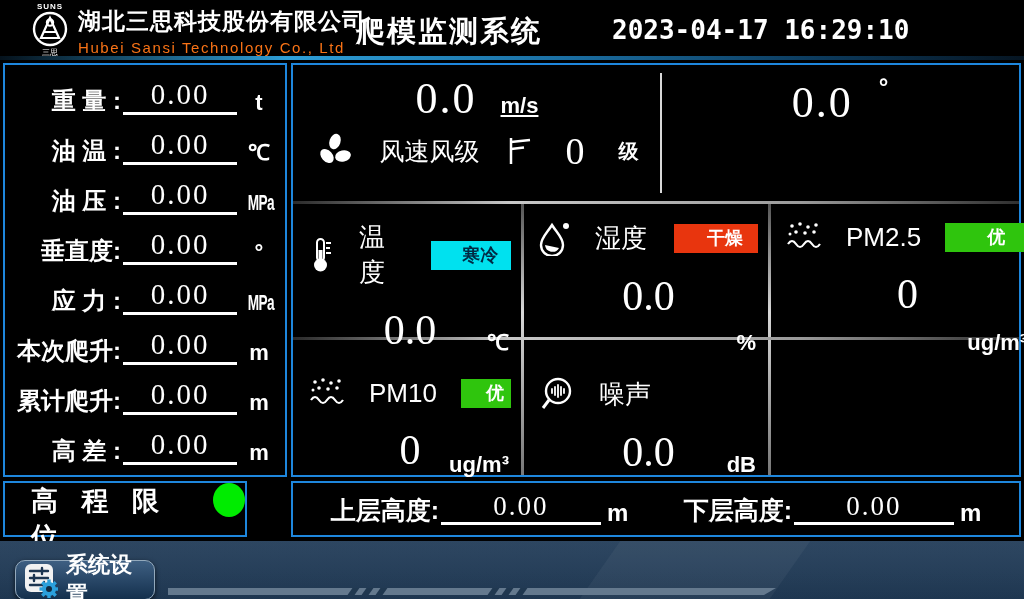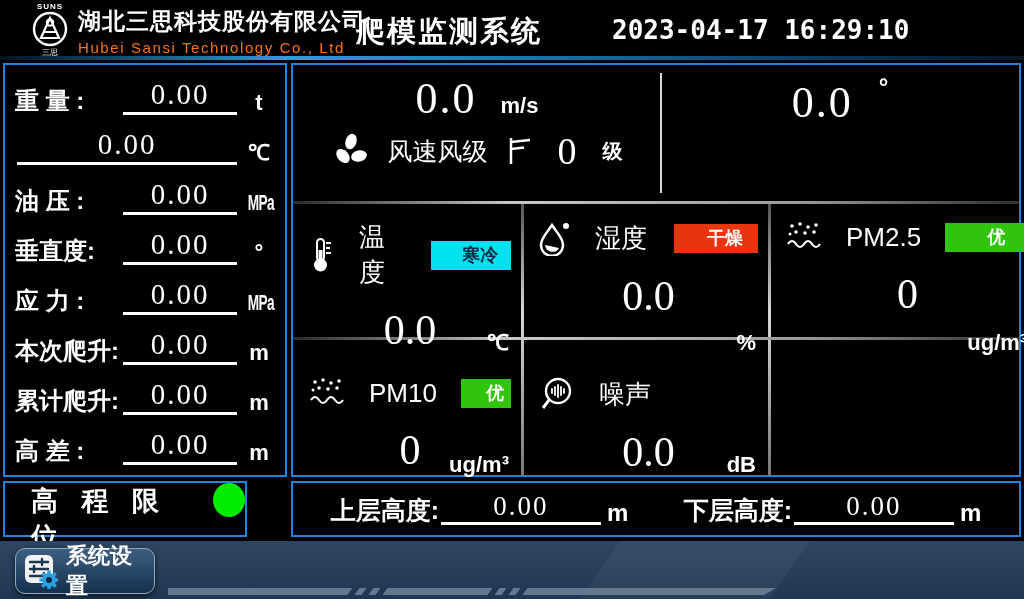--- a/index.html
+++ b/index.html
@@ -22,36 +22,36 @@
   
   .panel { position:absolute; border:2px solid #1e87dd; background:#000; }
   .left-panel  { left:3px;  top:63px;  width:284px; height:414px; display:flex; flex-direction:column;
                  justify-content:space-around; padding:4px 8px 6px 10px; }
   .right-panel { left:291px; top:63px; width:730px; height:414px; }
   .limit-panel { left:3px;  top:481px; width:244px; height:56px; display:flex; }
   .height-panel{ left:291px; top:481px; width:730px; height:56px; display:flex; align-items:center;
                  justify-content:space-around; padding:0 10px; }
   
   .m-row { display:flex; align-items:flex-end; height:45px; }
-  .m-label { width:106px; font-size:24px; font-weight:bold; white-space:pre; line-height:1.3; }
+  .m-label { width:106px; font-size:24px; font-weight:bold; white-space:pre; line-height:1.3;text-align:right; }
   .m-value { flex:1; border-bottom:3px solid #fff; text-align:center;
              font-family:"Liberation Serif", serif; font-size:29px; line-height:1.15;
              letter-spacing:2px; margin:0 4px 2px 2px; }
   .m-unit { width:36px; font-weight:bold; font-size:22px; text-align:center; line-height:1.2; }
   .narrow { display:inline-block; transform:scaleX(.62); transform-origin:center; letter-spacing:-1px; }
   
   .wind-row { position:relative; height:136px; display:flex; }
   .wind-left { width:368px; }
   .wind-right { flex:1; }
   .wind-divider { position:absolute; left:367px; top:8px; width:2px; height:120px; background:#d8d8d8; }
   .big-val { font-family:"Liberation Serif", serif; font-size:44px; letter-spacing:2px; }
   .w-line1 { text-align:center; margin-top:8px; height:56px; }
-  .w-unit { font-size:22px; font-weight:bold; margin-left:24px; }
+  .w-unit { font-size:22px; font-weight:bold; margin-left:24px;text-decoration:underline; }
   .deg-unit { font-size:24px; font-weight:bold; vertical-align:22px; margin-left:26px; }
-  .w-line2 { display:flex; align-items:center; justify-content:center; gap:18px; margin-top:0px; }
+  .w-line2 { display:flex; align-items:center; justify-content:center; gap:26px; margin-top:0px; }
   .w-label { font-size:25px; }
   .level-val { font-family:"Liberation Serif", serif; font-size:38px; margin:0 8px; }
   .level-unit { font-size:20px; font-weight:bold; }
   .north-btn { width:117px; height:38px; background:#6cbf40; color:#fff; font-size:26px;
                display:flex; align-items:center; justify-content:center; margin-left:16px; }
   
   .h-sep { height:3px; background:linear-gradient(90deg,#2a2a2a,#c8c8c8 30%,#9a9a9a 70%,#2f2f2f); }
   .sensor-grid { position:relative; height:271px; display:grid;
                  grid-template-columns:230px 247px auto; grid-template-rows:1fr 1fr; }
   .v-sep { position:absolute; top:0; bottom:0; width:3px;
@@ -73,21 +73,21 @@
   .limit-label { font-size:27px; font-weight:bold; letter-spacing:8px; margin-left:26px; }
   .indicator { width:34px; height:34px; border-radius:50%; background:#00ec00; margin-left:6px; }
   .h-group { display:flex; align-items:flex-end; }
   .h-label { font-size:25px; font-weight:bold; white-space:pre; }
   .h-value { width:160px; border-bottom:3px solid #fff; text-align:center;
              font-family:"Liberation Serif", serif; font-size:27px; letter-spacing:2px; margin:0 6px 2px 2px; }
   .h-unit { font-size:24px; font-weight:bold; }
   
   .taskbar { position:absolute; left:0; top:541px; width:1024px; height:58px;
              background:linear-gradient(180deg,#30496355 , #24395200), linear-gradient(180deg,#2c4560,#1e3650); }
-  .settings-btn { position:absolute; left:15px; top:7px; width:140px; height:46px; border-radius:10px;
+  .settings-btn { position:absolute; left:15px; top:19px; width:140px; height:40px; border-radius:10px;
     background:linear-gradient(180deg,#3e5f82,#14304d); border:1px solid #93a9bc;
     box-shadow:0 2px 5px rgba(0,0,0,.7); display:flex; align-items:center; gap:8px; padding:0 8px; cursor:pointer; }
   .settings-label { font-size:22px; font-weight:bold; }
   .deco-stripe { position:absolute; left:168px; top:47px; width:608px; height:7px; background:#64798e;
     clip-path:polygon(0 0,100% 0,calc(100% - 12px) 100%,0 100%); }
   .slash { position:absolute; top:-2px; height:11px; width:7px; background:#203850; transform:skewX(-35deg); }
   .bar-sheen { position:absolute; left:600px; top:0; width:190px; height:100%;
                background:rgba(255,255,255,0.045); transform:skewX(-35deg); }
   .icon svg { display:block; }
 </style>
@@ -116,20 +116,21 @@
   </div>
   <div class="header-line"></div>
 
   <div class="panel left-panel">
     <div class="m-row">
       <span class="m-label">重 量 :</span>
       <span class="m-value">0.00</span>
       <span class="m-unit">t</span>
     </div>
     <div class="m-row">
+      <span class="m-label">油 温 :</span>
       <span class="m-value">0.00</span>
       <span class="m-unit">℃</span>
     </div>
     <div class="m-row">
       <span class="m-label">油 压 :</span>
       <span class="m-value">0.00</span>
       <span class="m-unit narrow">MPa</span>
     </div>
     <div class="m-row">
       <span class="m-label">垂直度:</span>

